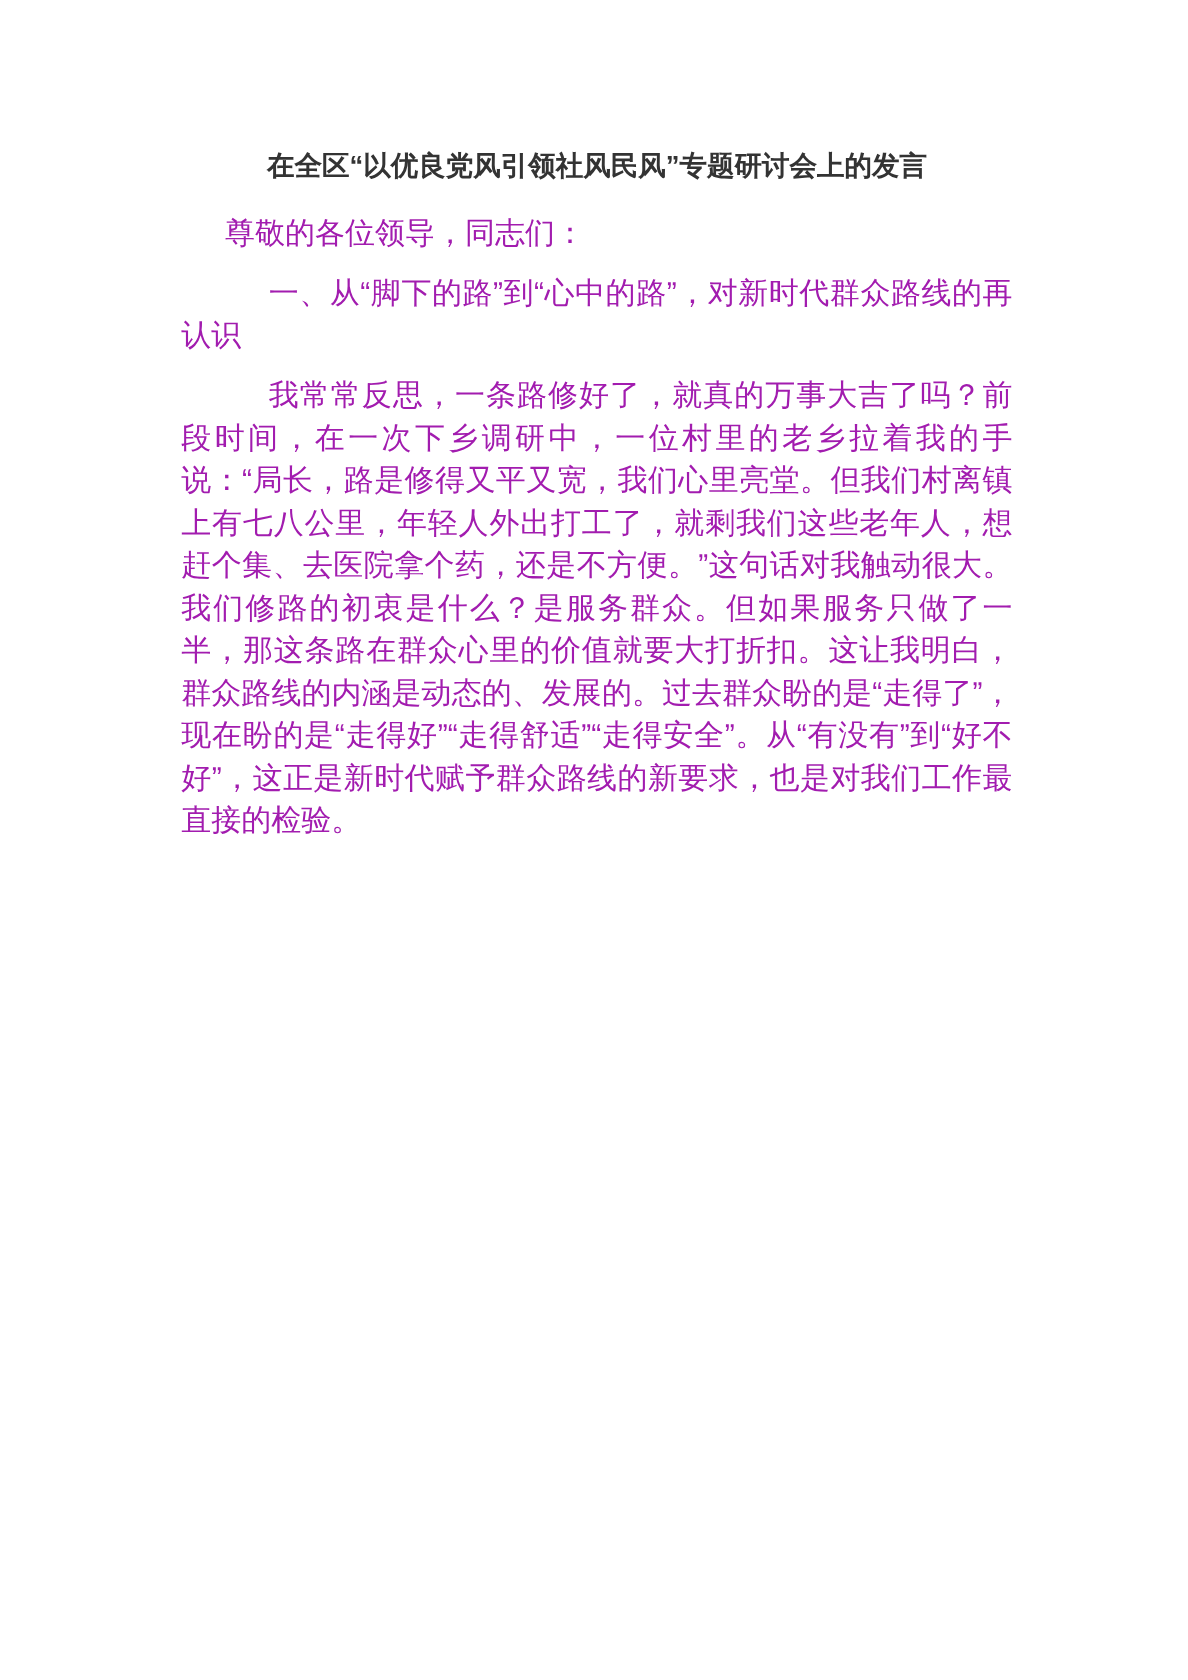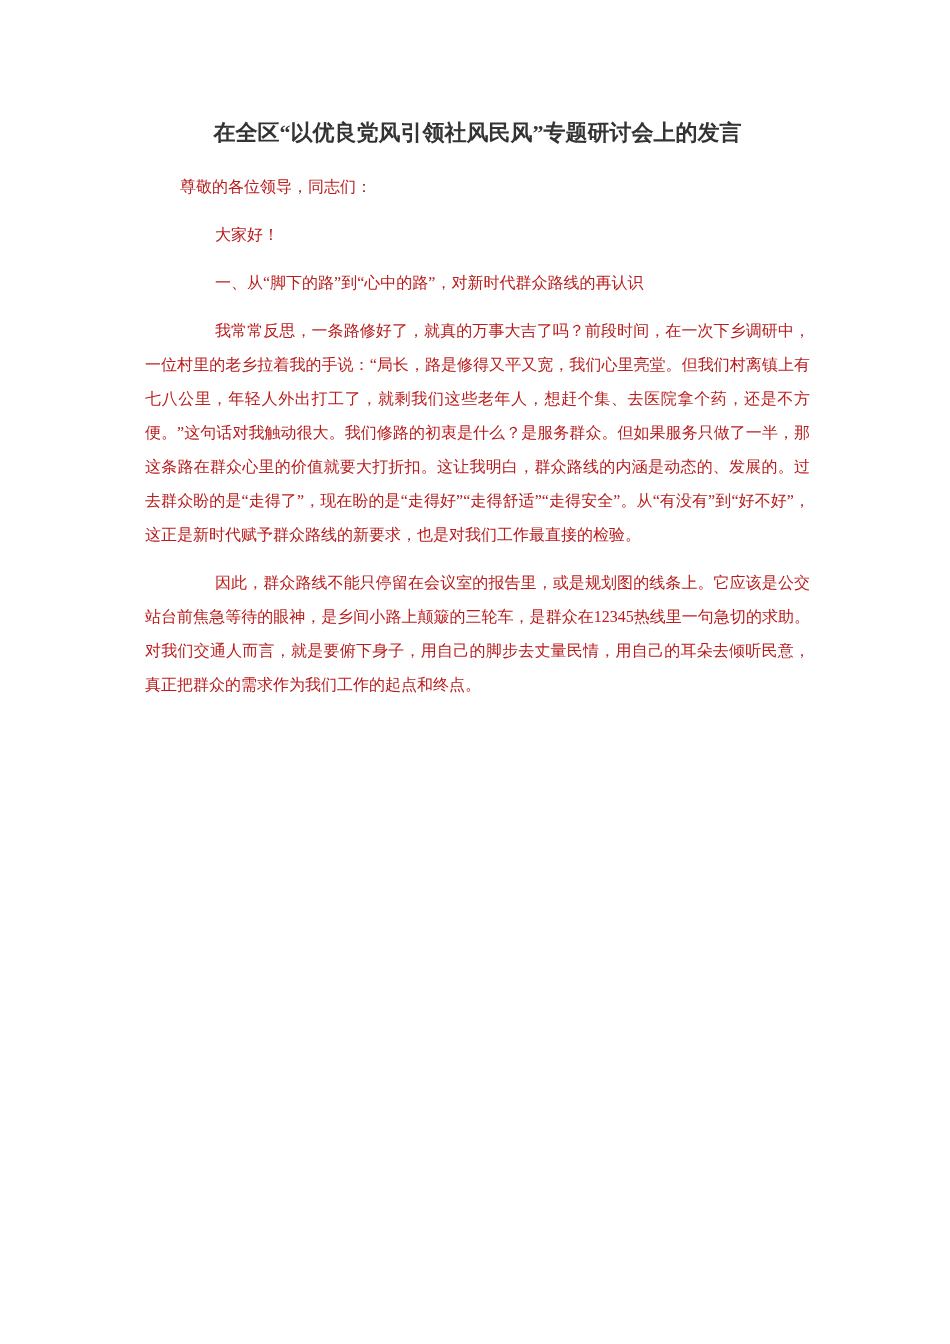--- a/index.html
+++ b/index.html
@@ -11,62 +11,60 @@
       width: 950px;
       height: 1344px;
       overflow: hidden;
     }
     .page {
       box-sizing: border-box;
       width: 950px;
       height: 1332px;
       padding: 116px 140px 44px 145px;
       background: #ffffff;
-      font-family: Liberation Serif, serif;
+      font-family: Liberation Sans, sans-serif;
       color: #333333;
     }
     .doc-title {
       margin: 0 0 20px 0;
       font-size: 22px;
       font-weight: bold;
       line-height: 34px;
       text-align: center;
       color: #333333;
     }
     .para {
       margin: 0 0 14px 0;
-      font-size: 16px;
+      font-size: 24px;
       line-height: 34px;
       text-align: justify;
       text-indent: 70px;
       word-break: break-all;
-      color: #b91c1c;
+      color: #a21caf;
     }
     .para.salutation {
       text-indent: 35px;
     }
     .para.section-heading {
       
       font-weight: normal;
     }
   </style>
 </head>
 <body>
 
 <div class="page">
 
   <h1 class="doc-title">在全区“以优良党风引领社风民风”专题研讨会上的发言</h1>
 
   <p class="para salutation">尊敬的各位领导，同志们：</p>
 
-  <p class="para">大家好！</p>
 
 
 
   <p class="para section-heading">一、从“脚下的路”到“心中的路”，对新时代群众路线的再认识</p>
 
 
   <p class="para">我常常反思，一条路修好了，就真的万事大吉了吗？前段时间，在一次下乡调研中，一位村里的老乡拉着我的手说：“局长，路是修得又平又宽，我们心里亮堂。但我们村离镇上有七八公里，年轻人外出打工了，就剩我们这些老年人，想赶个集、去医院拿个药，还是不方便。”这句话对我触动很大。我们修路的初衷是什么？是服务群众。但如果服务只做了一半，那这条路在群众心里的价值就要大打折扣。这让我明白，群众路线的内涵是动态的、发展的。过去群众盼的是“走得了”，现在盼的是“走得好”“走得舒适”“走得安全”。从“有没有”到“好不好”，这正是新时代赋予群众路线的新要求，也是对我们工作最直接的检验。</p>
 
-  <p class="para">因此，群众路线不能只停留在会议室的报告里，或是规划图的线条上。它应该是公交站台前焦急等待的眼神，是乡间小路上颠簸的三轮车，是群众在12345热线里一句急切的求助。对我们交通人而言，就是要俯下身子，用自己的脚步去丈量民情，用自己的耳朵去倾听民意，真正把群众的需求作为我们工作的起点和终点。</p>
 
 
 </div>
 
 </body></html>

